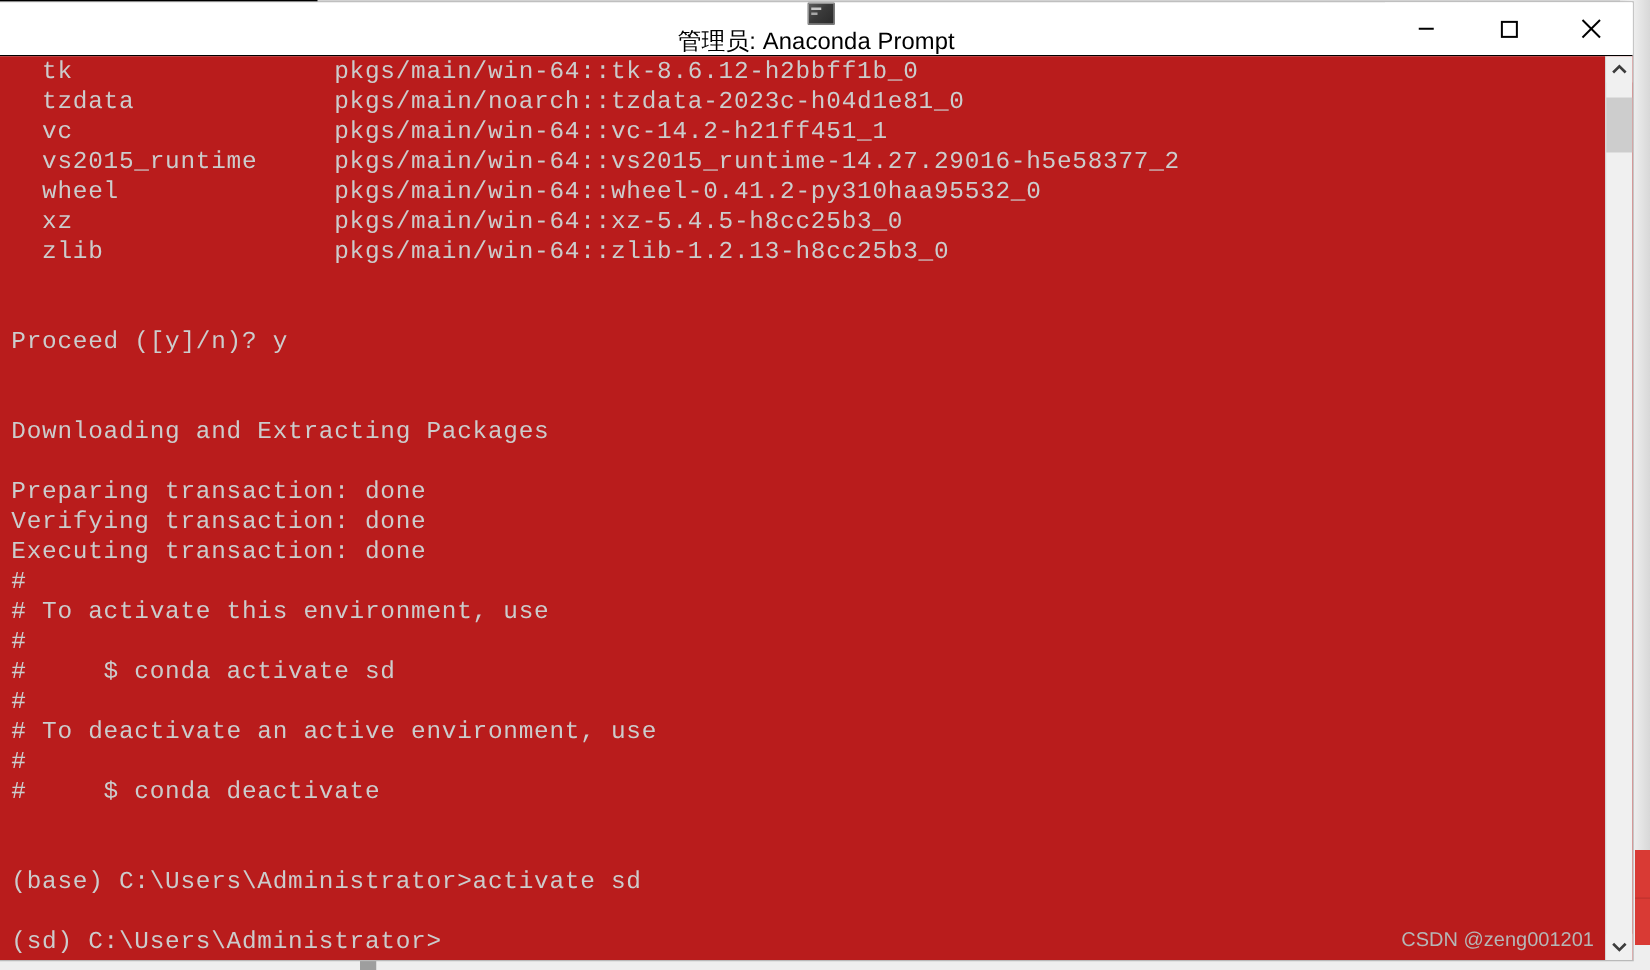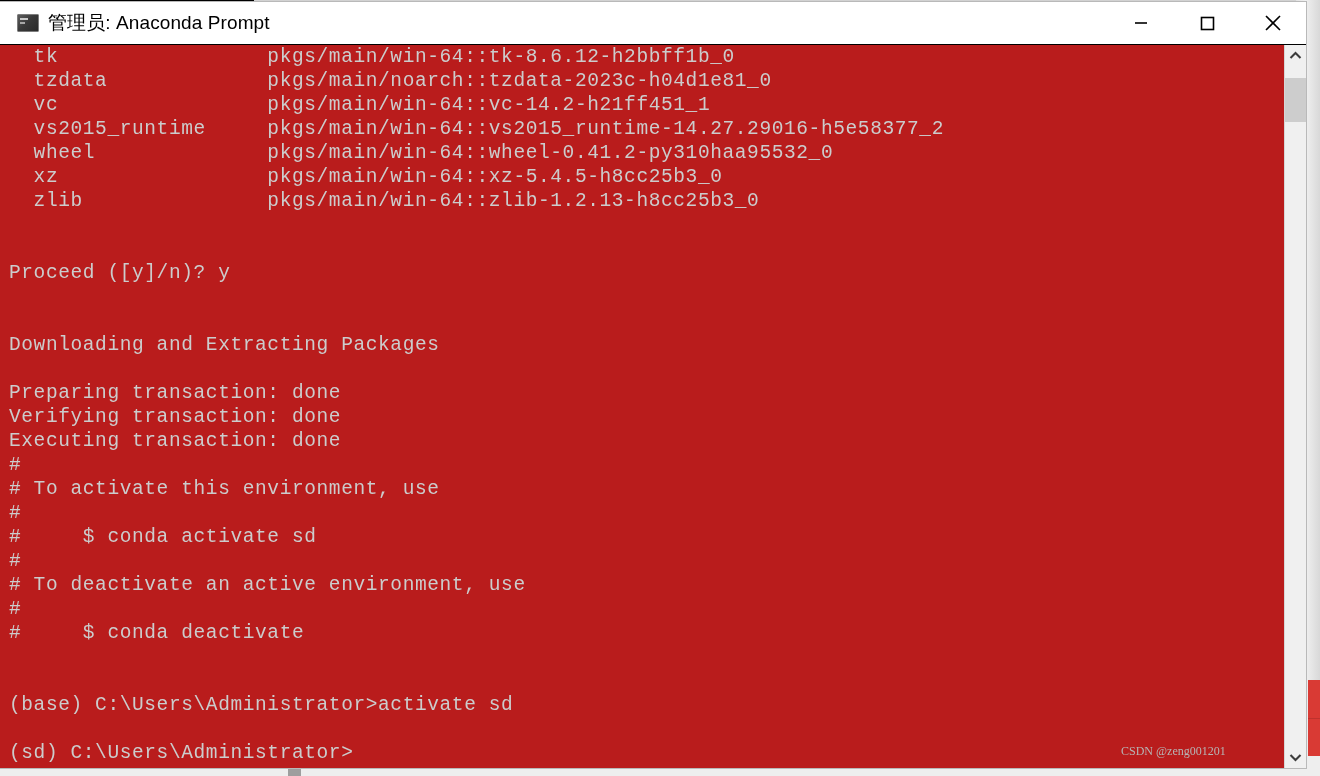--- a/index.html
+++ b/index.html
@@ -104,20 +104,21 @@
   }
 
   
   #title-bar {
     position: relative;
     height: 42px;
     background: #ffffff;
     display: flex;
     align-items: center;
     border-bottom: 1px solid #000000;
+    flex-direction: column;
   }
   #app-icon {
     width: 20px;
     height: 16px;
     margin-left: 17px;
     margin-right: 9px;
     background: linear-gradient(135deg, #5d5d5d 0%, #3a3a3a 45%, #2a2a2a 100%);
     border: 1px solid #7c7c7c;
     border-radius: 1px;
     position: relative;
@@ -223,22 +224,22 @@
     bottom: 8px;
     width: 175px;
     height: 26px;
     overflow: hidden;
     z-index: 5;
   }
   #watermark-clip span {
     position: absolute;
     left: 0;
     top: 2px;
-    font-family: Liberation Serif, serif;
-    font-size: 12px;
+    font-family: Liberation Sans, sans-serif;
+    font-size: 16px;
     color: #b6b6b6;
     white-space: nowrap;
   }
 </style>
 </head>
 <body>
 
 <div id="screen">
 
   <div class="bg-top-strip"></div>

